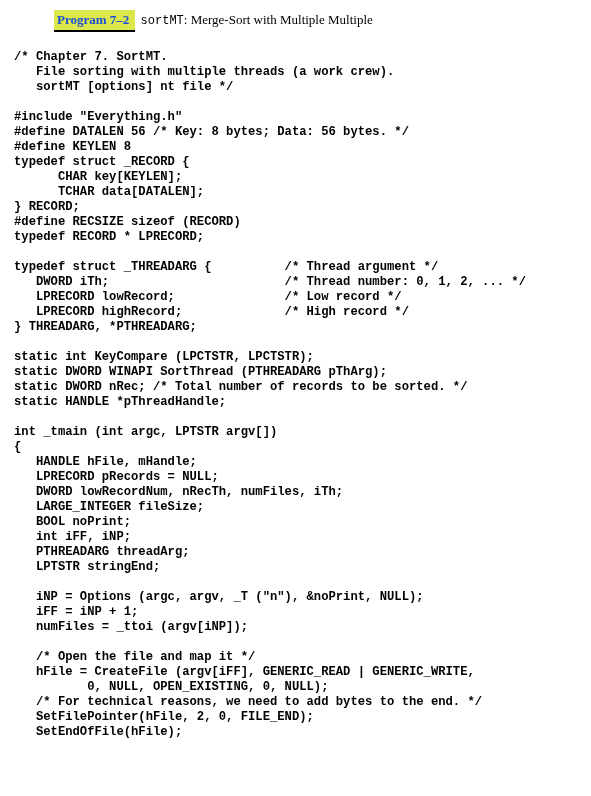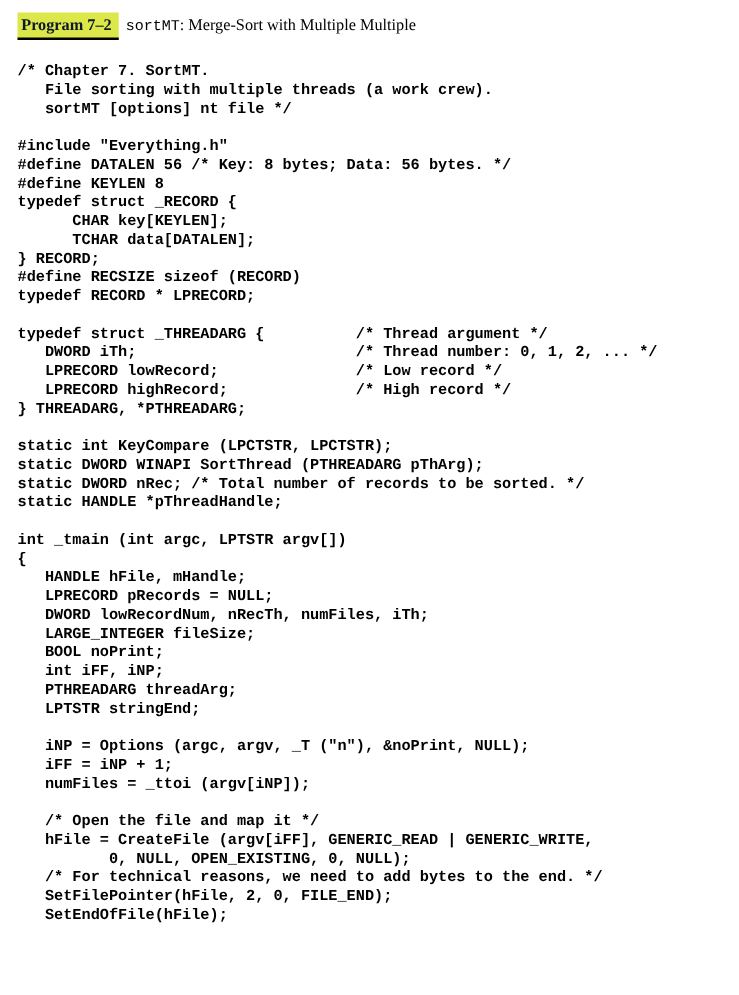--- a/index.html
+++ b/index.html
@@ -17,25 +17,26 @@
   }
   .header {
     font-family: Georgia, 'Times New Roman', serif;
     font-size: 13px;
     margin: 0 0 18px 0;
     line-height: 18px;
   }
   .prognum {
     display: inline-block;
     background: #DCE84A;
-    color: #0f172a;
+    color: #1d4ed8;
     font-weight: bold;
     padding: 1px 6px 1px 3px;
     margin-right: 2px;
     border-bottom: 2px solid #000;
+    margin-left: 40px;
   }
   .mono {
     font-family: 'Courier New', Courier, monospace;
     font-size: 12px;
     margin-top: 46px;
   }
   .desc {
     font-family: Georgia, 'Times New Roman', serif;
   }
   pre.code {

